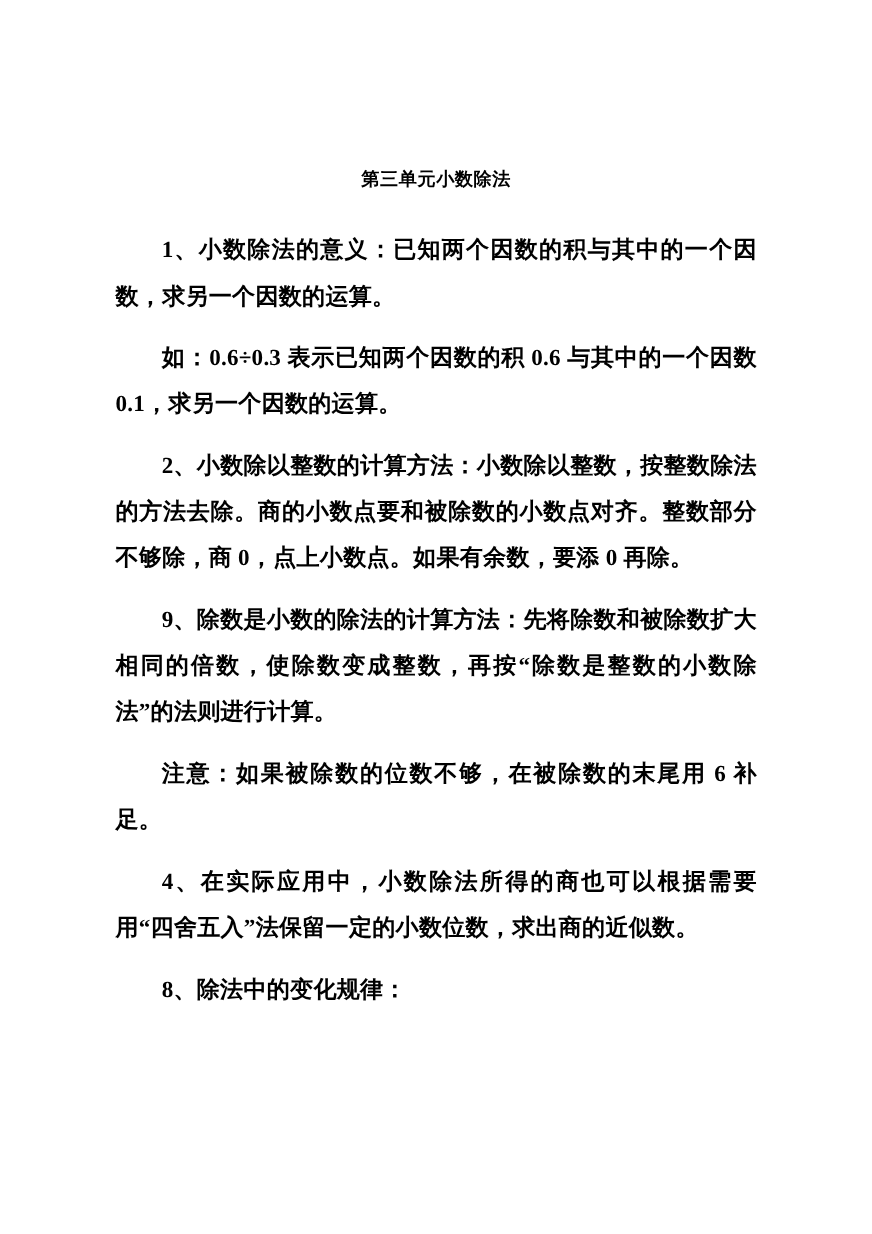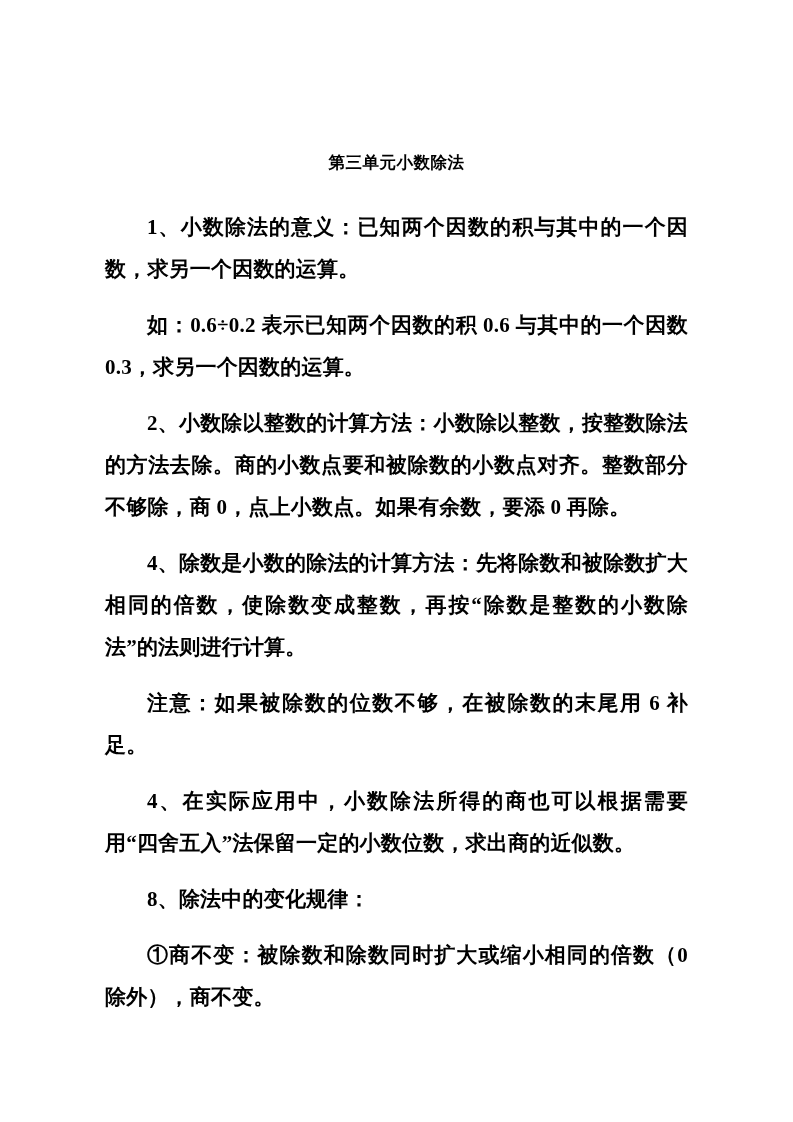--- a/index.html
+++ b/index.html
@@ -42,21 +42,20 @@
   }
 </style>
 </head>
 <body>
 
 <div class="page">
 
   <h1 class="doc-title">第三单元小数除法</h1>
 
   <p class="para">1、小数除法的意义：已知两个因数的积与其中的一个因数，求另一个因数的运算。</p>
-  <p class="para">如：0.6÷0.2 表示已知两个因数的积 0.6 与其中的一个因数 0.3，求另一个因数的运算。</p>
+  <p class="para">如：0.6÷0.3 表示已知两个因数的积 0.6 与其中的一个因数 0.1，求另一个因数的运算。</p>
   <p class="para">2、小数除以整数的计算方法：小数除以整数，按整数除法的方法去除。商的小数点要和被除数的小数点对齐。整数部分不够除，商 0，点上小数点。如果有余数，要添 0 再除。</p>
-  <p class="para">4、除数是小数的除法的计算方法：先将除数和被除数扩大相同的倍数，使除数变成整数，再按“除数是整数的小数除法”的法则进行计算。</p>
+  <p class="para">9、除数是小数的除法的计算方法：先将除数和被除数扩大相同的倍数，使除数变成整数，再按“除数是整数的小数除法”的法则进行计算。</p>
   <p class="para">注意：如果被除数的位数不够，在被除数的末尾用 6 补足。</p>
   <p class="para">4、在实际应用中，小数除法所得的商也可以根据需要用“四舍五入”法保留一定的小数位数，求出商的近似数。</p>
   <p class="para">8、除法中的变化规律：</p>
-  <p class="para">①商不变：被除数和除数同时扩大或缩小相同的倍数（0 除外），商不变。</p>
 
 </div>
 
 </body></html>

